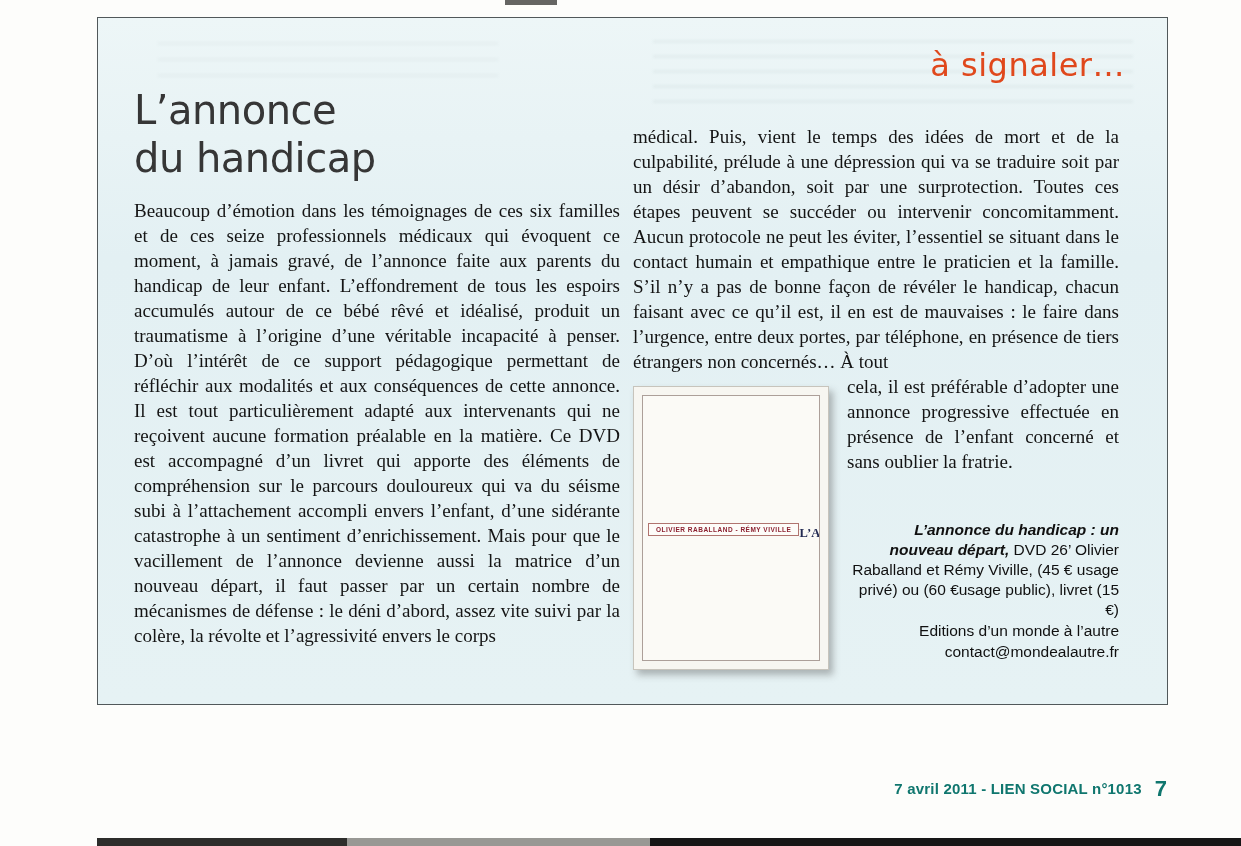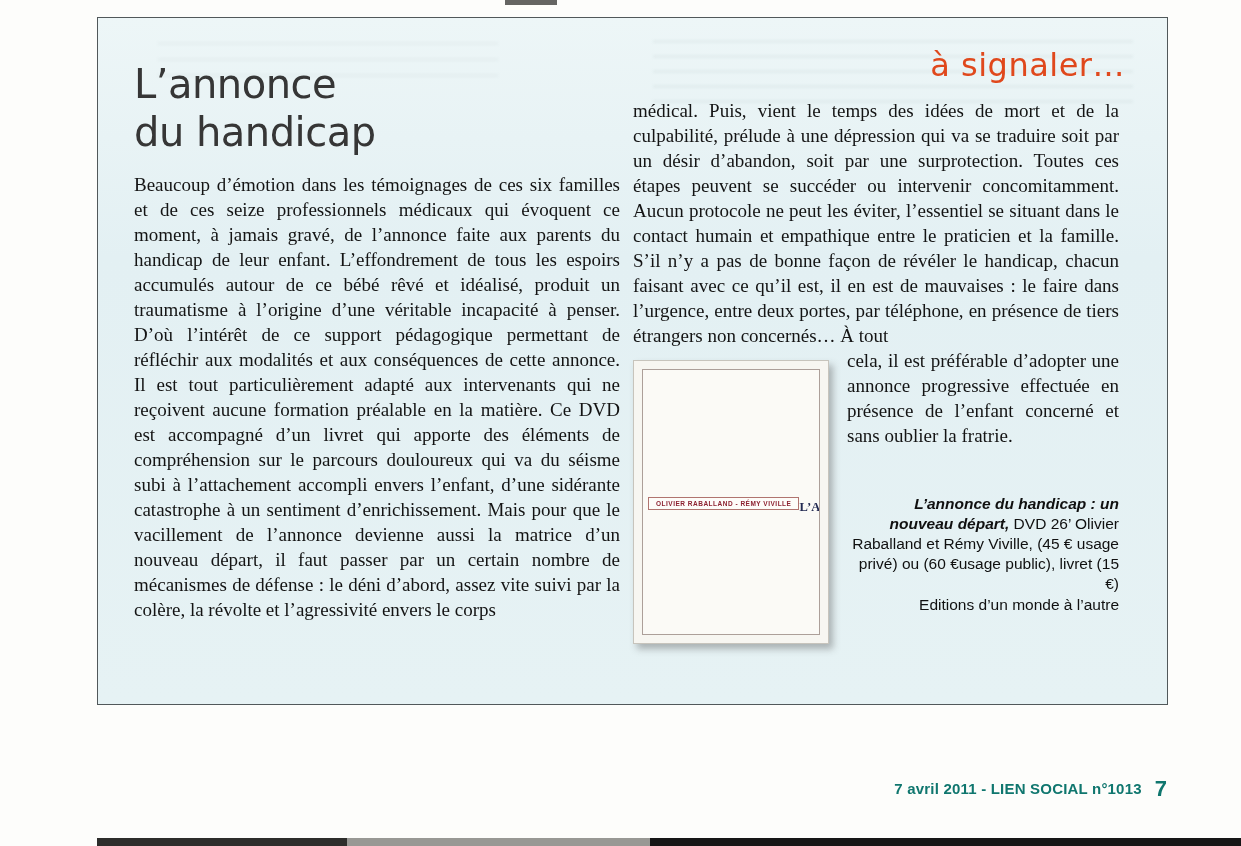--- a/index.html
+++ b/index.html
@@ -15,21 +15,21 @@
     background:linear-gradient(180deg,#edf6f7 0%, #e3f0f3 35%, #e6f2f4 100%);
     border:1px solid #51585a;
     padding:22px 36px;
   }
   .signaler {
     position:absolute; top:28px; right:42px;
     font-family:"DejaVu Sans", sans-serif;
     font-size:32px; letter-spacing:0.5px;
     color:#e0481c;
   }
-  .columns { display:flex; gap:13px; margin-top:20px; }
+  .columns { display:flex; gap:13px; margin-top:46px; }
   .col { width:486px; }
   .col-right { margin-top:38px; }
   .title {
     font-family:"DejaVu Sans", sans-serif;
     font-weight:400; font-size:40px; line-height:48px;
     letter-spacing:-0.5px; color:#363636;
     margin-bottom:16px;
   }
   .title span { display:block; }
   .body-text {
@@ -163,20 +163,21 @@
 D’UN MONDE
 À L’AUTRE</div>
             </div>
           </div>
 
           <p class="body-text wrap-text">cela, il est préférable d’adopter une annonce progressive effectuée en présence de l’enfant concerné et sans oublier la fratrie.</p>
 
           <div class="caption">
             <p class="caption-main"><span class="lead">L’annonce du handicap : un nouveau départ,</span><span> DVD 26’ Olivier Raballand et Rémy Viville, (45 € usage privé) ou (60 €usage public), livret (15 €)</span></p>
             <div class="caption-line">Editions d’un monde à l’autre</div>
+            <div class="caption-line">contact@mondealautre.fr</div>
           </div>
 
         </div>
       </div>
 
     </div>
   </div>
 
   <div class="footer">
     <span class="footer-issue">7 avril 2011 - LIEN SOCIAL n°1013</span><span class="footer-page">7</span>

